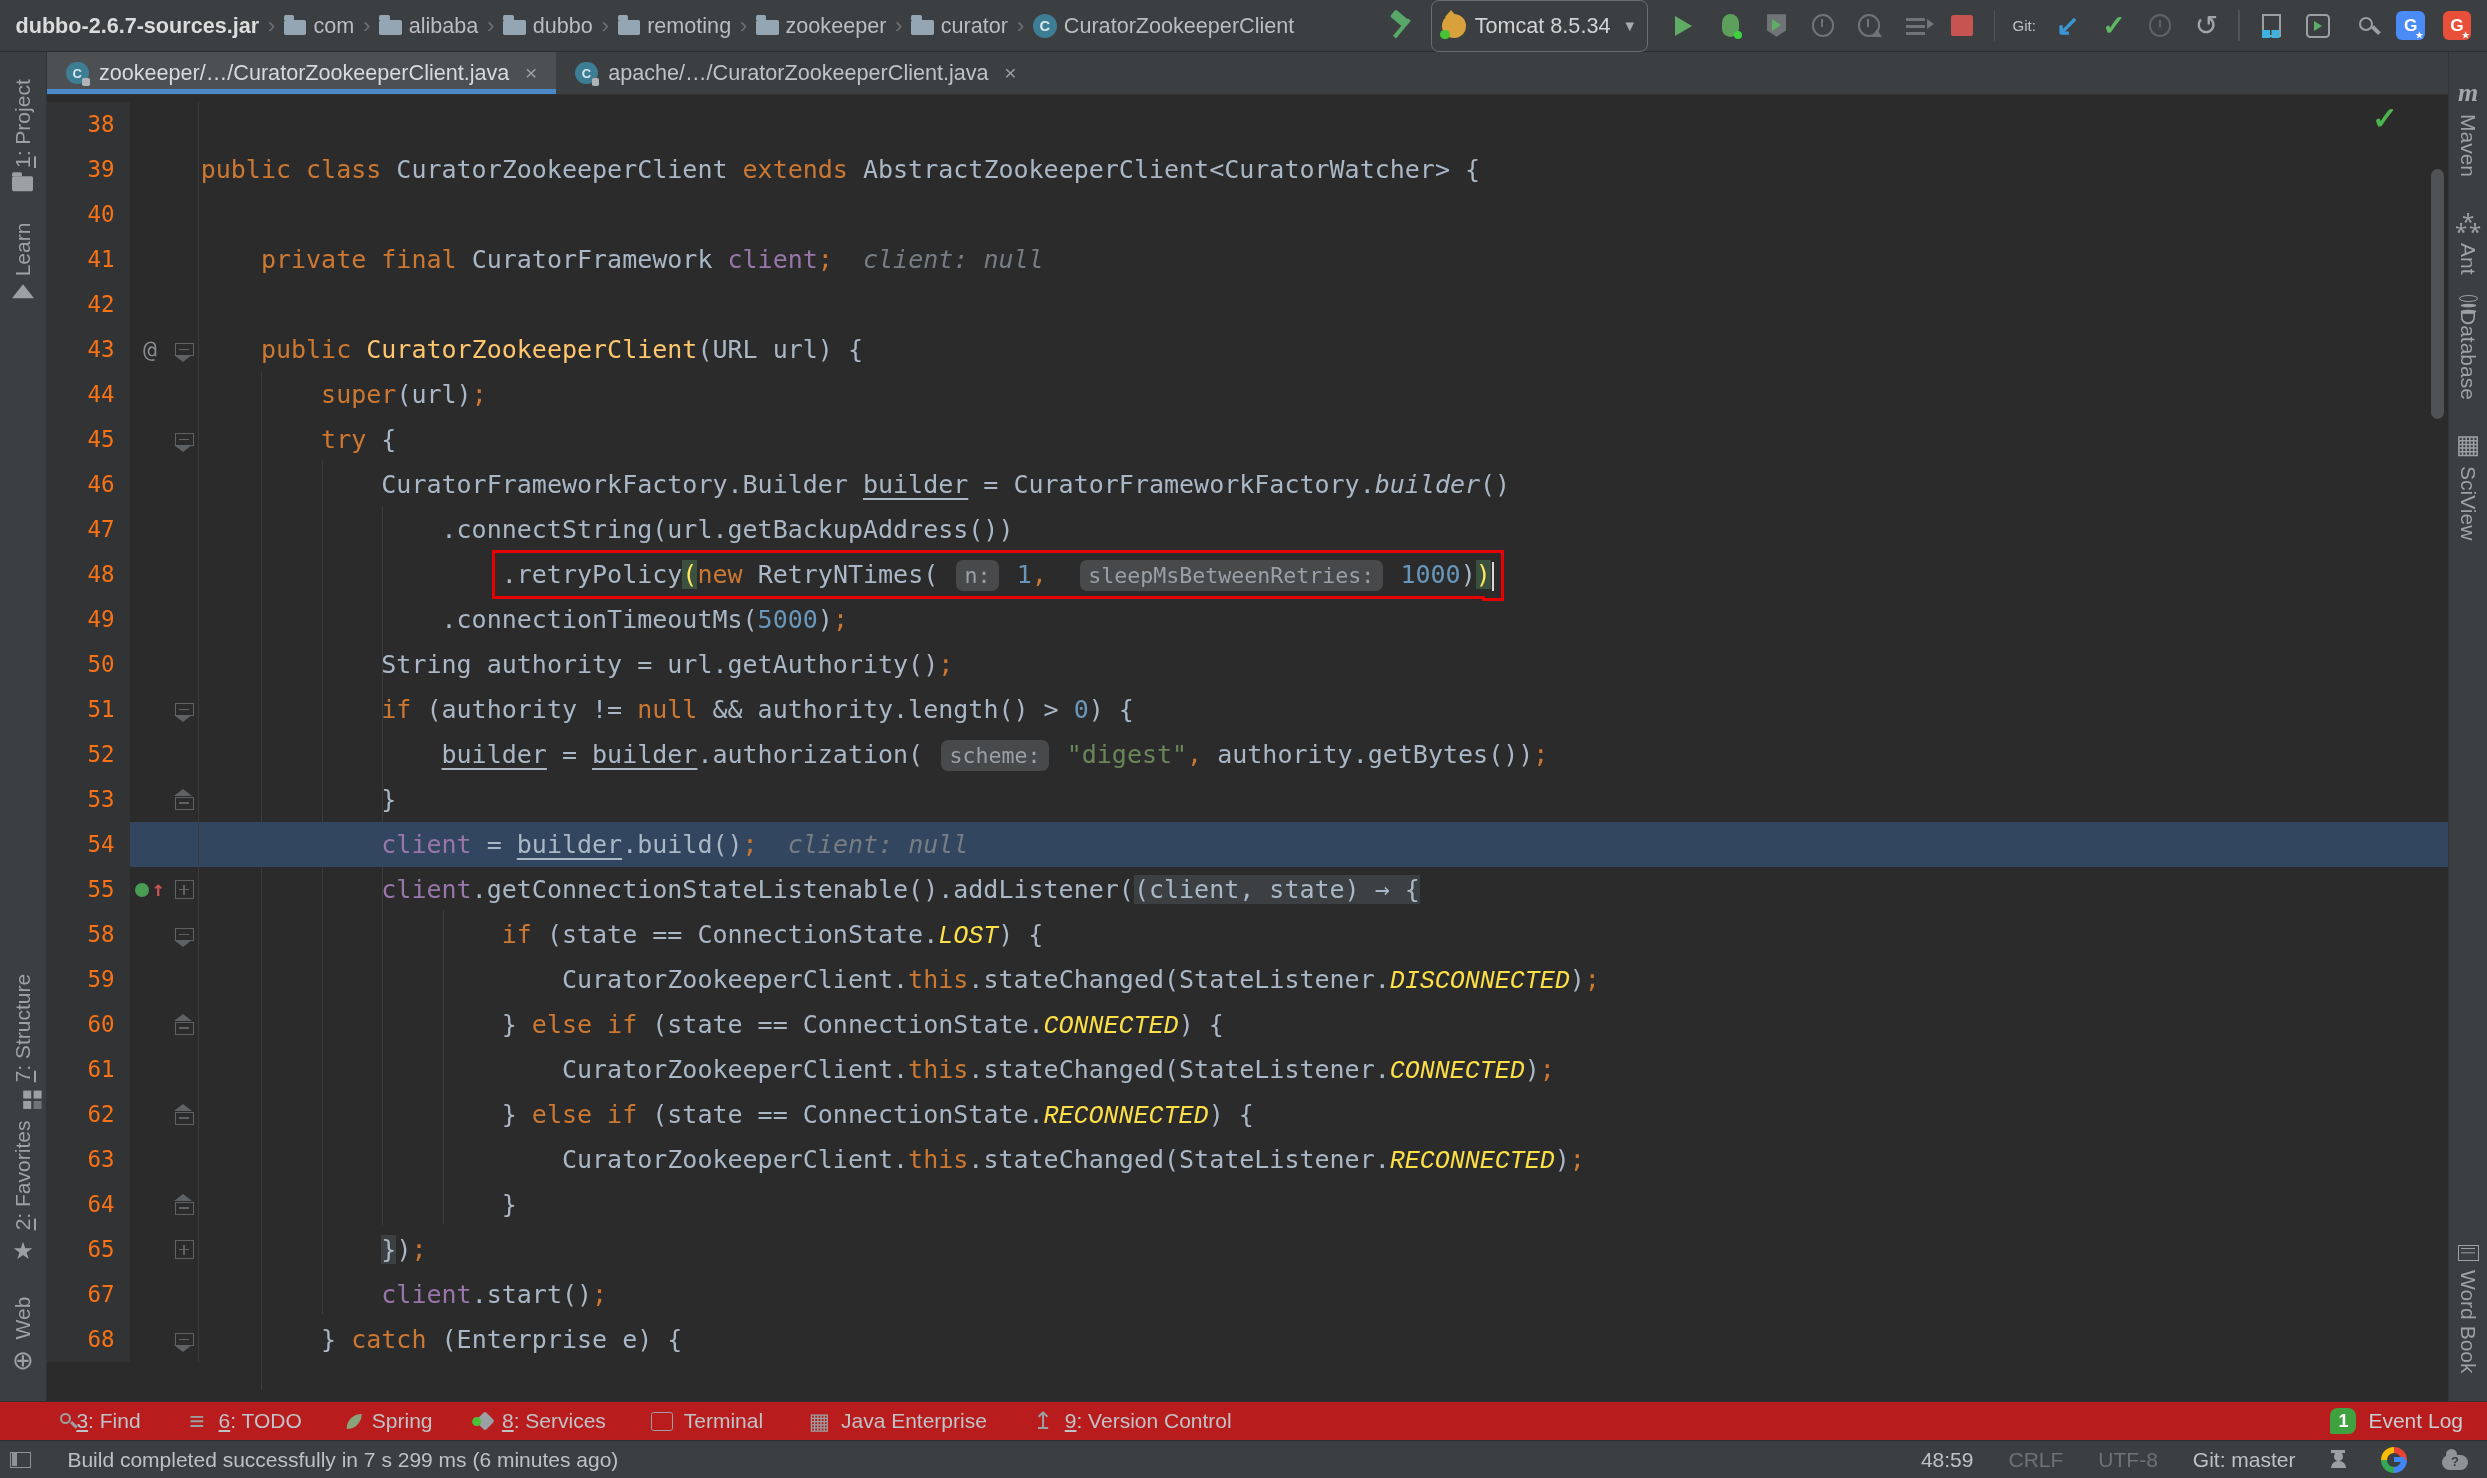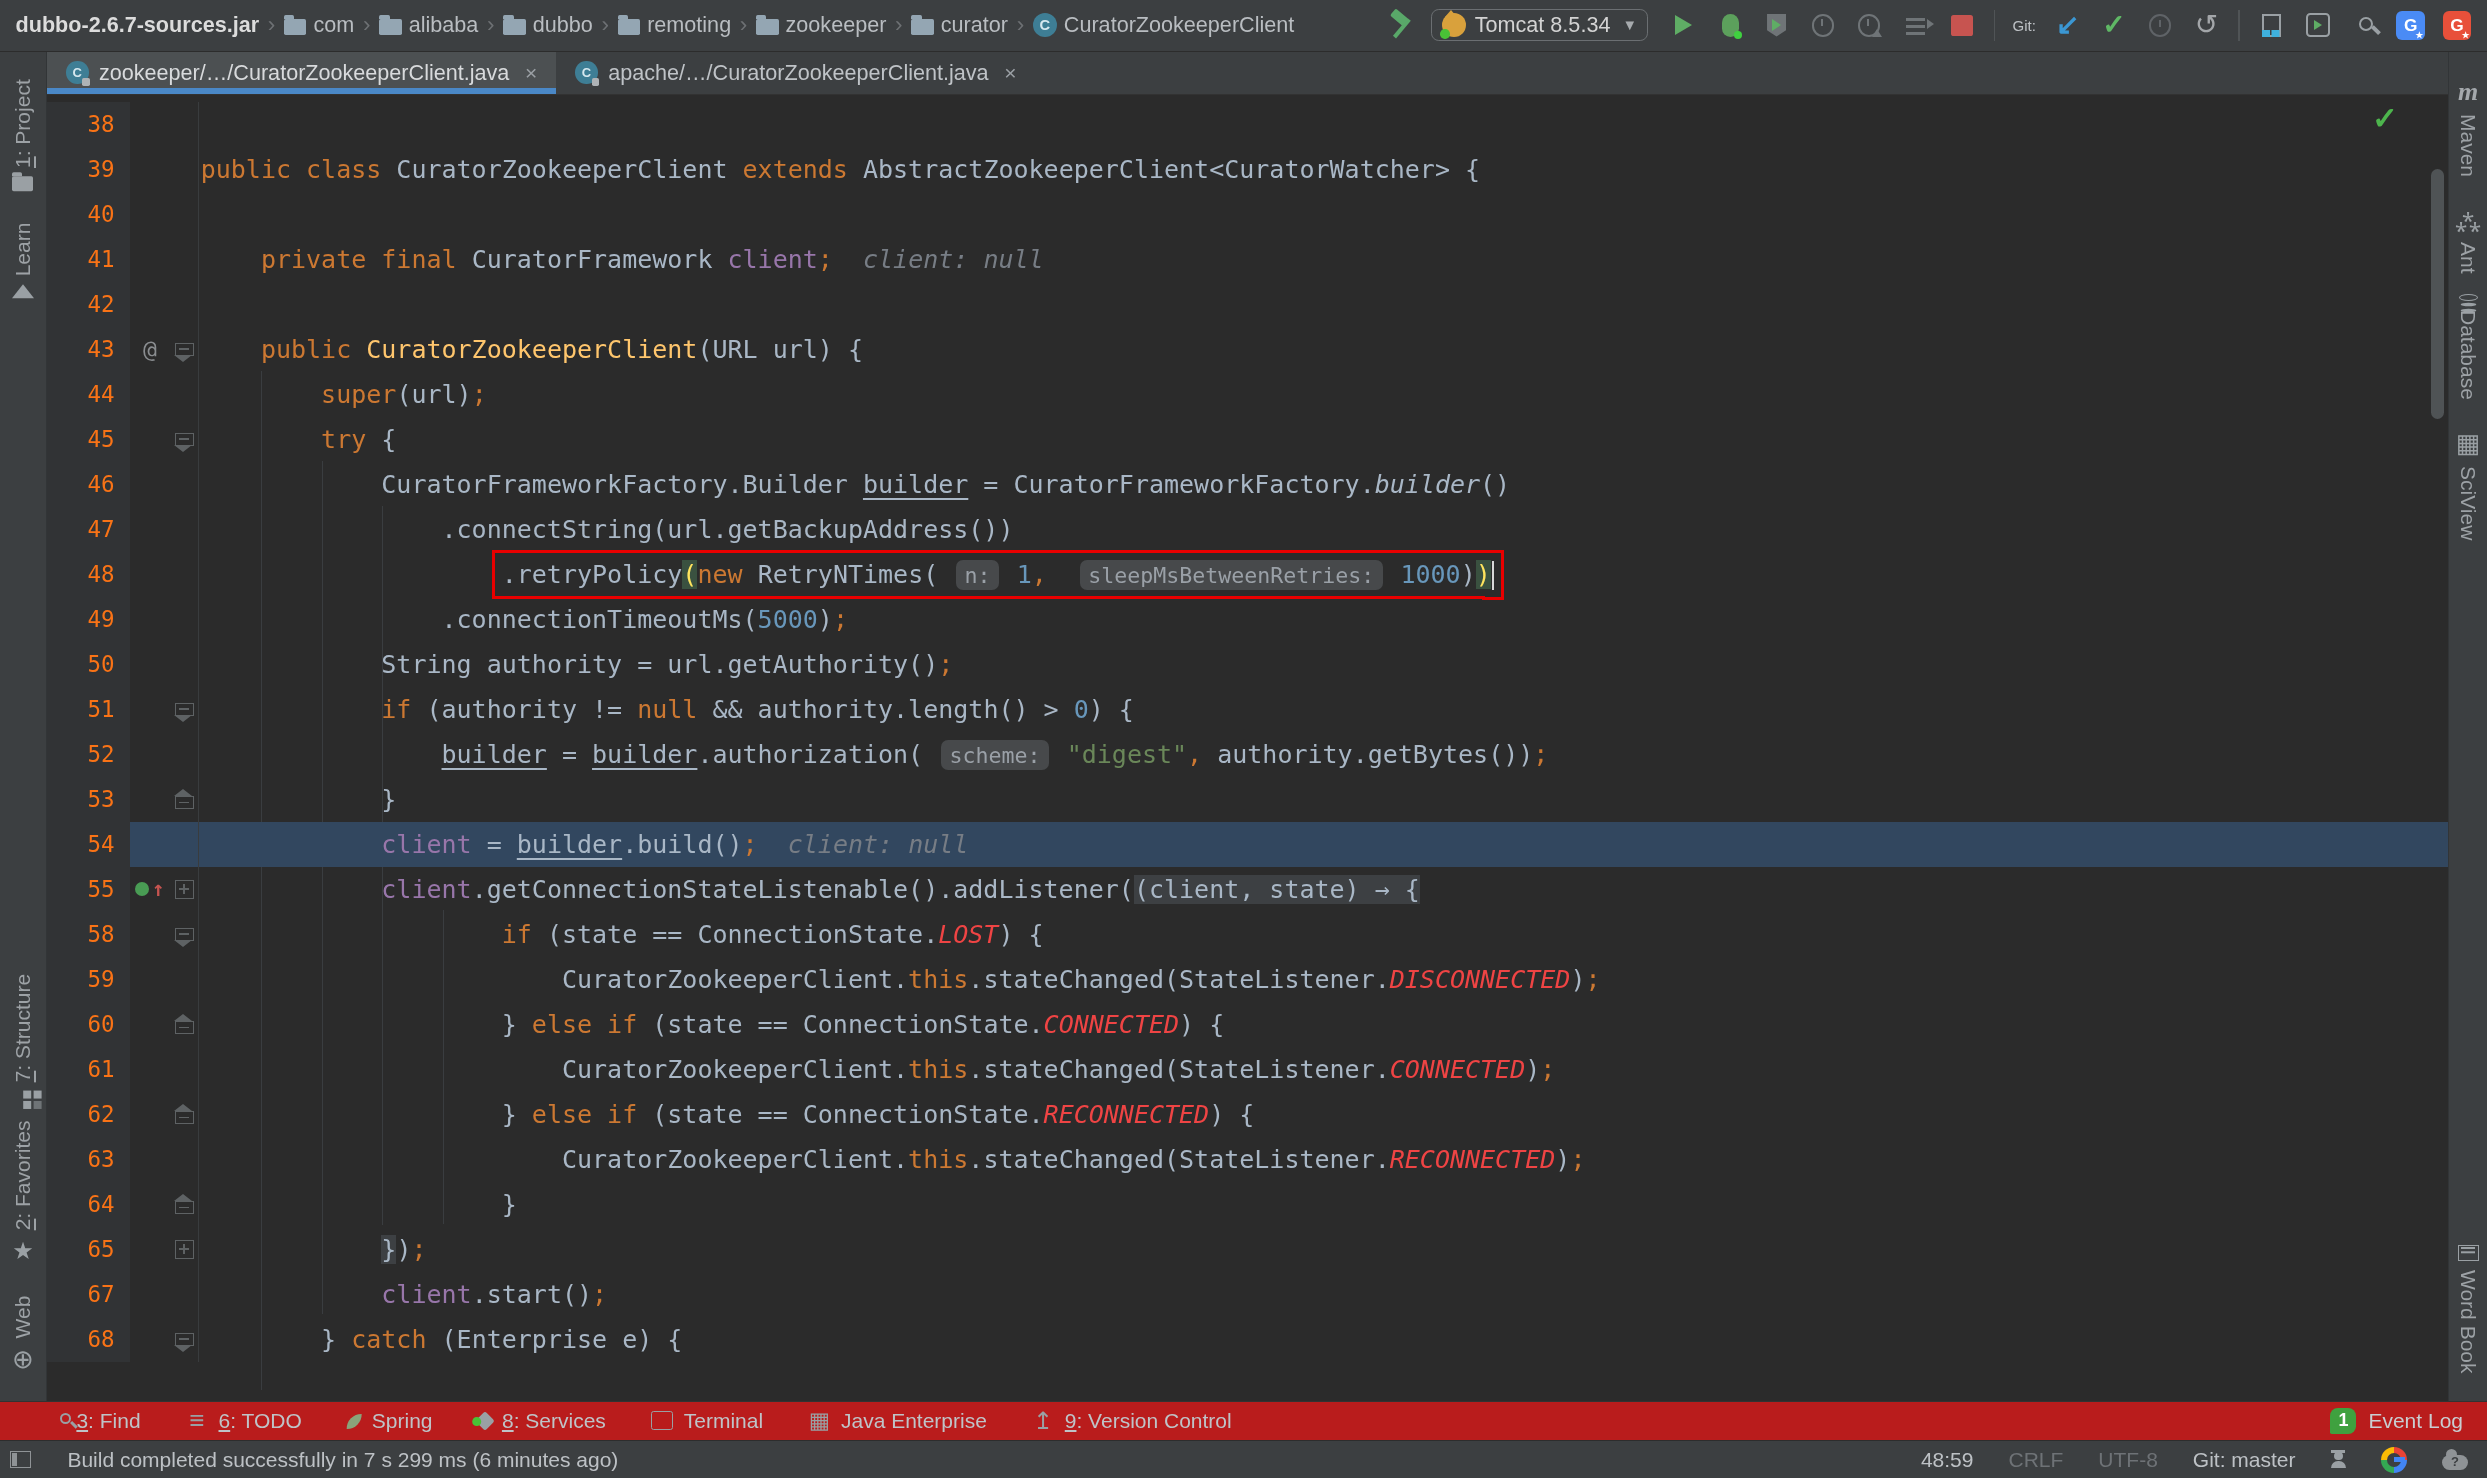--- a/index.html
+++ b/index.html
@@ -17,21 +17,21 @@
   .ic-folder { width:22.5px; height:15.5px; background:#94a6b3; border-radius:1.7px; position:relative; margin-top:3.5px;}
   .ic-folder::before { content:""; position:absolute; top:-4.3px; left:0; width:10.4px; height:4.3px; background:#94a6b3; border-radius:1.7px 1.7px 0 0; }
   .ic-class { width:24px; height:24px; border-radius:50%; background:#3e7e95; color:#d6e8ef;
     font-size:14.7px; font-weight:bold; display:flex; align-items:center; justify-content:center; position:relative; }
   .ic-class.small::after { content:""; position:absolute; right:-1.7px; bottom:-1.7px; width:7.8px; height:7.8px; background:#aeb3b6; border-radius:1.7px; }
   .tspacer { flex:1; }
   .ic-hammer { width:31px; height:31px; position:relative; }
   .ic-hammer::before { content:""; position:absolute; left:14px; top:7px; width:4.3px; height:22.5px; background:#59a869; transform:rotate(40deg); }
   .ic-hammer::after { content:""; position:absolute; left:5.2px; top:3.5px; width:17.3px; height:8.6px; background:#59a869; transform:rotate(40deg); border-radius:1.7px; }
   .runcfg { display:flex; align-items:center; gap:8.6px; border:0.9px solid #6b6f72; border-radius:7.8px;
-    height:32px; padding:0 10.4px; margin-left:8.6px; color:#d3d3d3; font-size:21.6px; }
+    height:52px; padding:0 10.4px; margin-left:8.6px; color:#d3d3d3; font-size:21.6px; }
   .ic-cat { width:24px; height:24px; background:#d9a13c; border-radius:50%; position:relative; }
   .ic-cat::before { content:""; position:absolute; top:-3.5px; left:2.6px; border-left:6px solid transparent; border-right:6px solid transparent; border-bottom:7.8px solid #d9a13c; }
   .ic-cat::after { content:""; position:absolute; bottom:-1.7px; left:-1.7px; width:9.5px; height:9.5px; border-radius:50%; background:#49c236; }
   .dd-caret { color:#a7abae; font-size:14.7px; margin-left:3.5px; }
   .tb-icons { display:flex; align-items:center; gap:17.3px; margin-left:14px; }
   .tbi { width:29px; height:29px; display:flex; align-items:center; justify-content:center; position:relative; }
   .ic-play { width:0; height:0; border-left:17.3px solid #5fad65; border-top:10.4px solid transparent; border-bottom:10.4px solid transparent; }
   .ic-bug { width:17.3px; height:22.5px; background:#5ca05c; border-radius:8.6px; position:relative; }
   .ic-bug::after { content:""; position:absolute; right:-3.5px; bottom:-2.6px; width:8.6px; height:8.6px; border-radius:50%; background:#3fd23f; }
   .ic-cov { width:19px; height:22.5px; background:#6f7477; clip-path:polygon(0 0,100% 0,100% 72%,50% 100%,0 72%); position:relative; }
@@ -114,21 +114,21 @@
   .fm { width:19px; height:13px; border:1.7px solid #5e6264; position:relative; background:transparent; }
   .fm::before { content:""; position:absolute; left:3.5px; right:3.5px; top:50%; height:1.7px; margin-top:-0.9px; background:#5e6264; }
   .fm.open::after { content:""; position:absolute; top:11.2px; left:-1.7px; border-left:9.5px solid transparent; border-right:9.5px solid transparent; border-top:7px solid #5e6264; }
   .fm.close { margin-top:7px; }
   .fm.close::after { content:""; position:absolute; top:-8.6px; left:-1.7px; border-left:9.5px solid transparent; border-right:9.5px solid transparent; border-bottom:7px solid #5e6264; }
   .fm.plus { height:19px; }
   .fm.plus::after { content:""; position:absolute; left:50%; top:3.5px; bottom:3.5px; width:1.7px; margin-left:-0.9px; background:#5e6264; }
 
   .tk-p { color:#a9b7c6; } .tk-k { color:#cc7832; } .tk-n { color:#6897bb; }
   .tk-s { color:#6a8759; } .tk-f { color:#9876aa; }
-  .tk-c { color:#ef4444; font-style:italic; }
+  .tk-c { color:#fde047; font-style:italic;font-family:Liberation Mono, monospace; }
   .tk-m { color:#ffc66d; } .tk-i { color:#a9b7c6; font-style:italic; }
   .tk-u { color:#a9b7c6; text-decoration:underline; text-underline-offset:5.2px; }
   .tk-h { color:#777d85; font-style:italic; }
   .tk-b { background:#47494b; color:#9aa0a7; border-radius:7px; padding:2.6px 8.6px; font-size:21.6px; margin:0 2.6px; }
   .tk-x { color:#ffe45e; background:#3a5140; }
   .tk-g { color:#a9b7c6; background:#3d4043; }
   .redbox { outline:3.5px solid #e90000; outline-offset:7.8px; }
   .caret { display:inline-block; width:2.6px; height:29px; background:#d8d8d8; vertical-align:middle; margin-left:0.9px; }
 
   .guide { position:absolute; width:0.9px; background:#3a3d40; }

